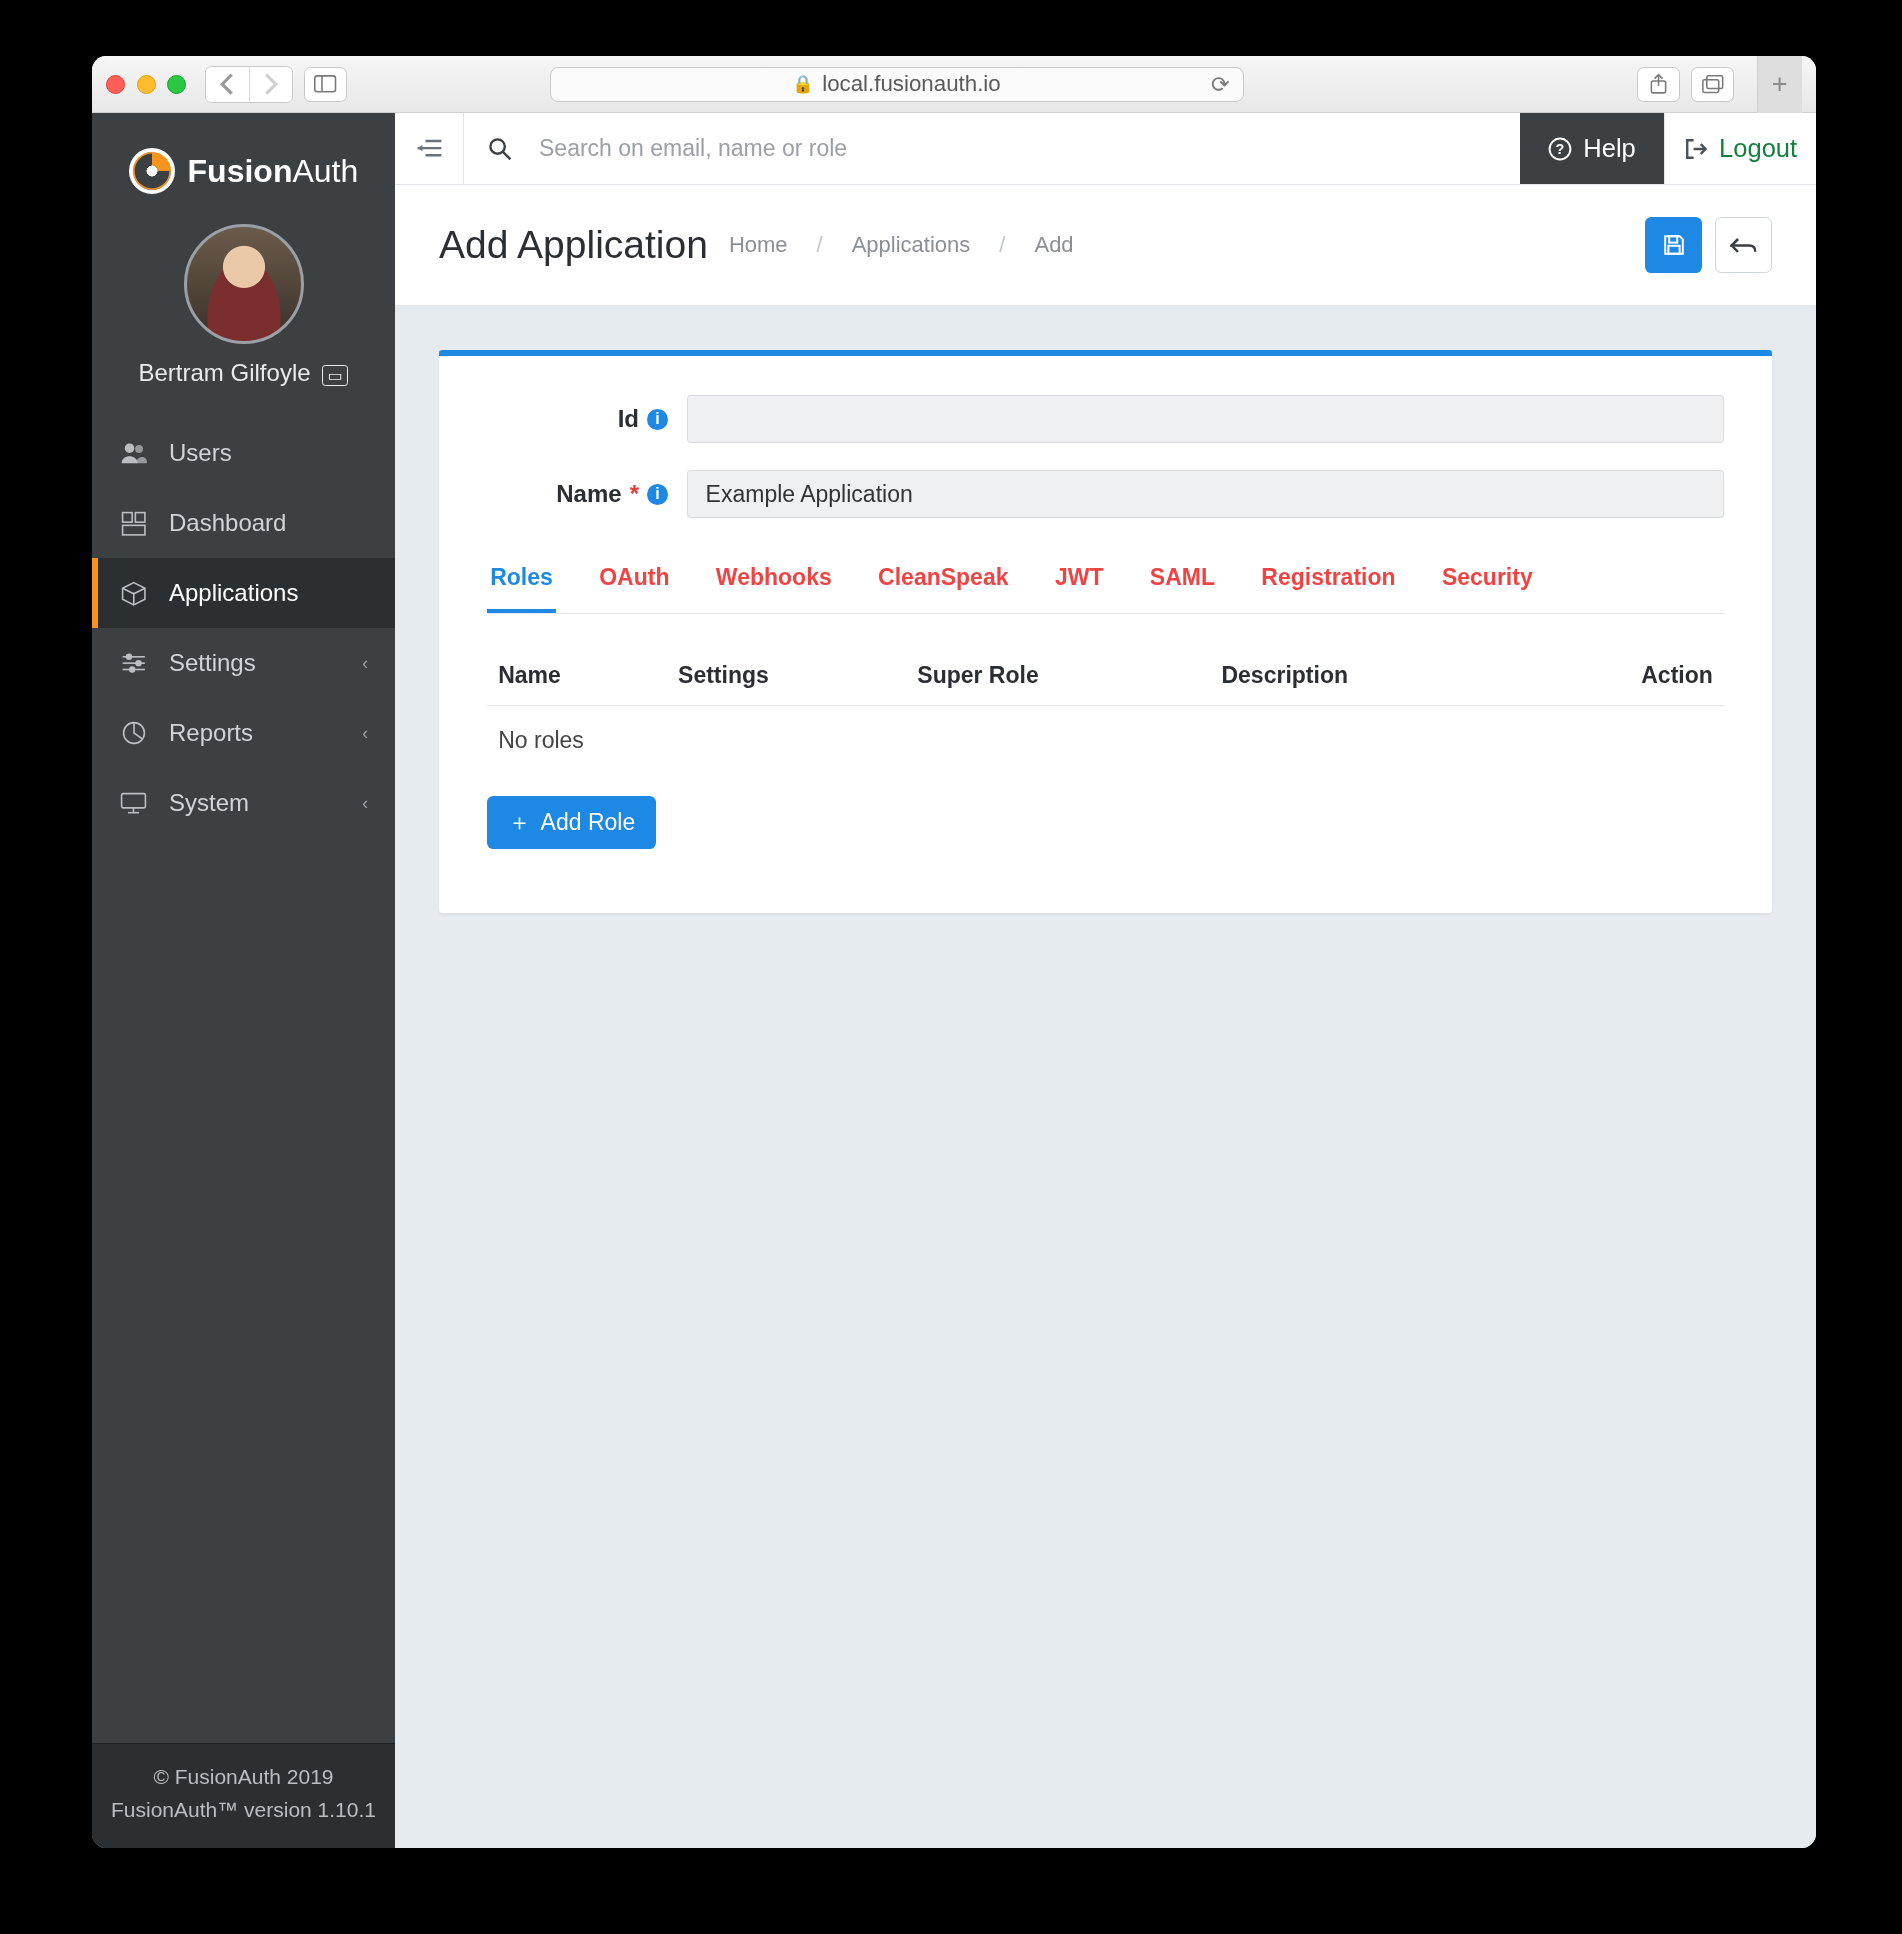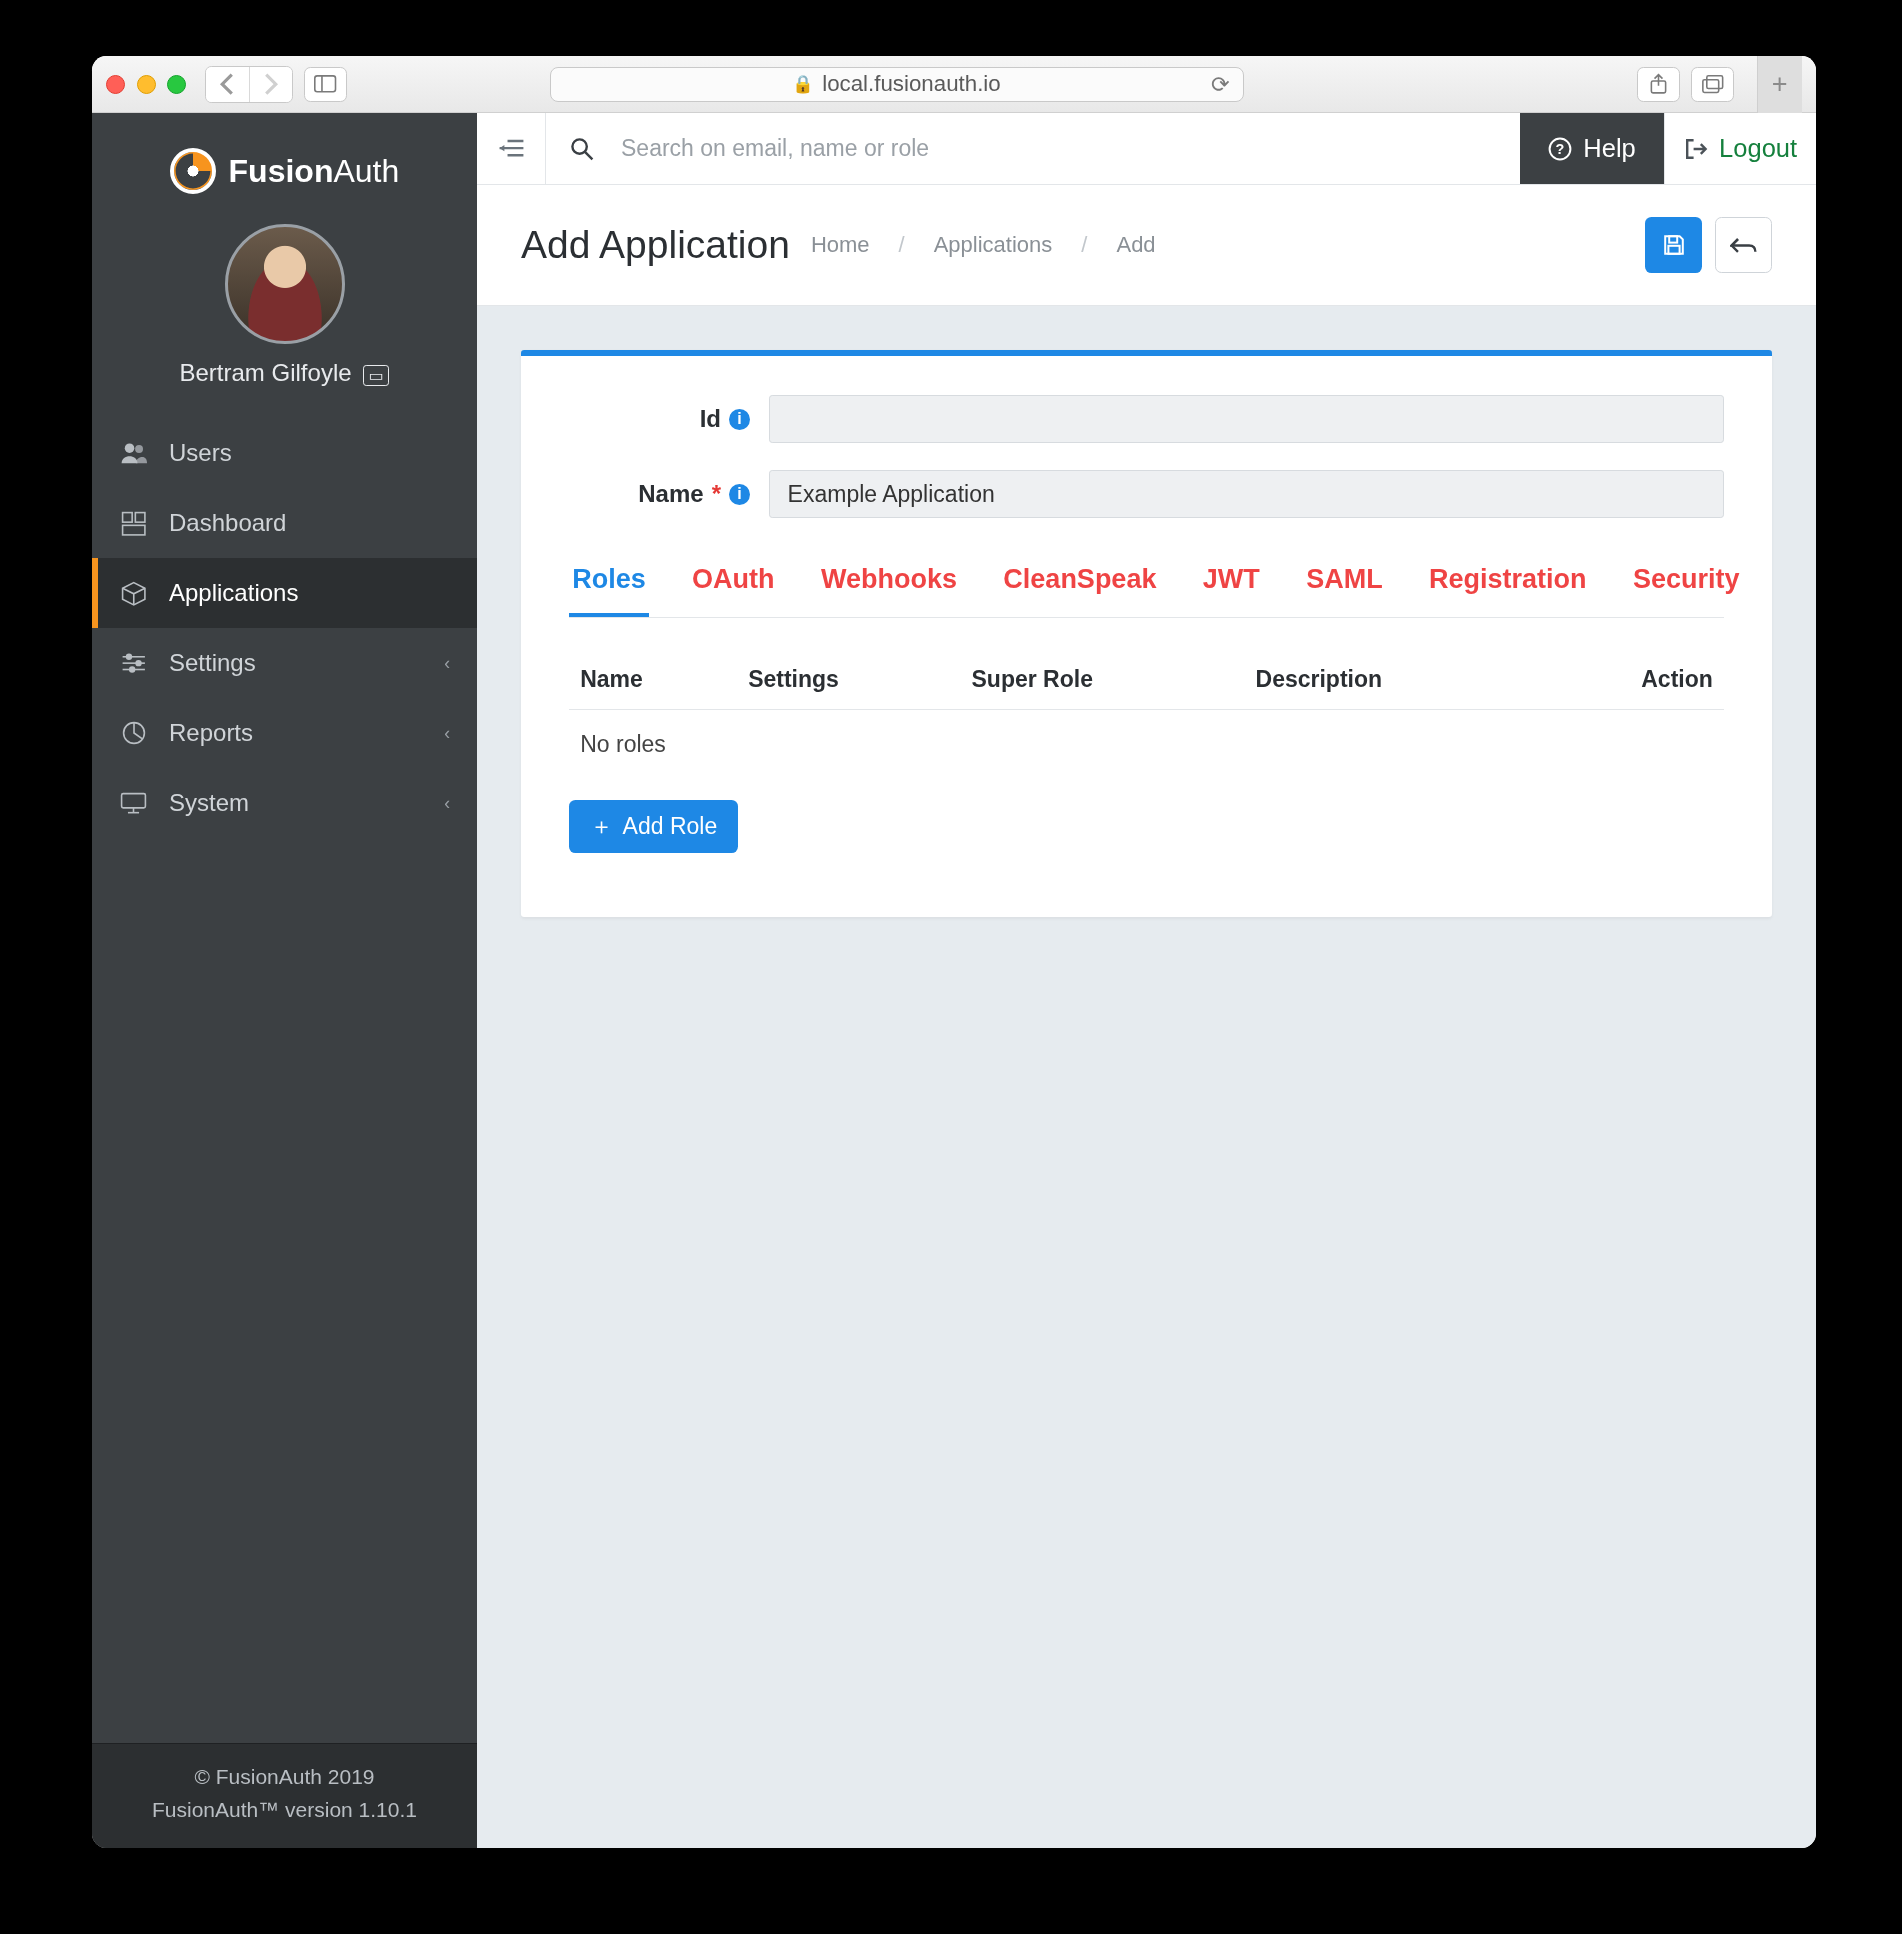--- a/index.html
+++ b/index.html
@@ -55,21 +55,21 @@
   .addr .lock{ margin-right:8px; font-size:17.6px;}
   .addr .reload{ position:absolute; right:12.8px; color:#7a7a7a;}
   .right-tools{ display:flex; gap:11.2px; margin-left:auto;}
   .newtab{
     width:45px; height:57px; align-self:stretch; display:flex;align-items:center;justify-content:center;
     border-left:0.8px solid #cfcfcf; background:#dedede; color:#8a8a8a; margin-left:11.2px; font-size:27px;
   }
   
   .app { flex:1; display:flex; min-height:0;}
   .sidebar{
-    width:385px;
+    width:303px;
     background:#3c4043;
     color:#cfd3d7;
     display:flex;
     flex-direction:column;
   }
   .brand{ display:flex;align-items:center;justify-content:center; padding:35px 16px 22.3px; gap:12.8px;}
   .logo {
     width:46px;height:46px;border-radius:50%;
     background: radial-gradient(circle at center,#fff 0 20%,transparent 21%),
                 conic-gradient(#f7941e 0 25%, transparent 0 100%);
@@ -164,21 +164,21 @@
   }
   .flabel .req{ color:#e53935; font-weight:700;}
   .flabel .info{ width:21px;height:21px;border-radius:50%;background:#1e88e5;color:#fff;display:inline-flex;align-items:center;justify-content:center;font-size:16px;font-weight:700;}
   .finput{
     flex:1; height:48px; background:#eef0f2; border:0.8px solid #d7dbdf; border-radius:3.2px;
     padding:0 17.6px; font-size:23px; color:#333;
   }
 
   .tabs{
     display:flex; gap:40px; border-bottom:0.8px solid #e3e6e9; margin-top:32px;
-    font-size:27px;
+    font-size:23px;
   }
   .tab{
     padding: 14.4px 3.2px 17.6px; color:#ef4444; font-weight:700; cursor:pointer;
     border-bottom:4px solid transparent;
   }
   .tab.active{ color:#1e88e5; border-bottom-color:#1e88e5;}
 
   .table{ width:100%; margin-top:32px; border-collapse:collapse;}
   .table th{
     text-align:left; font-size:23px; color:#2b2f33; font-weight:700;

